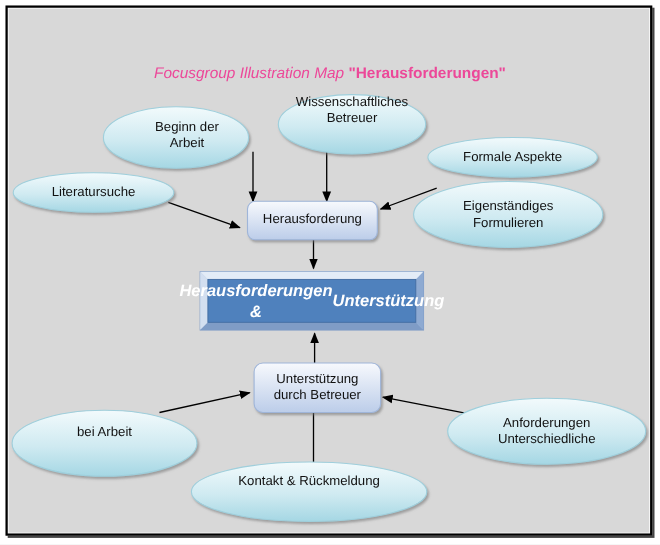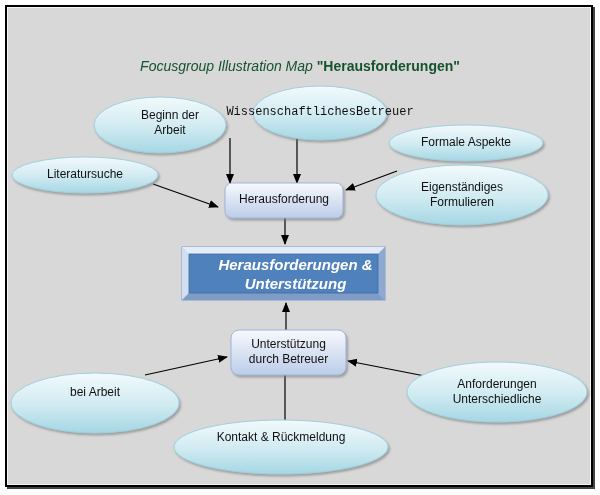--- a/index.html
+++ b/index.html
@@ -3,21 +3,21 @@
 <meta charset="utf-8">
 <style>
   html, body { margin: 0; padding: 0; background: #ffffff; }
   body { width: 600px; height: 495px; position: relative; overflow: hidden; font-family: "Liberation Sans", sans-serif; }
   .frame {
     position: absolute; left: 5px; top: 5px; width: 588px; height: 482px;
     border: 2px solid #000; background: #d8d8d8; box-sizing: border-box;
     box-shadow: inset 0 0 0 1px #f4f4f4, 2px 2px 0 #444;
   }
   svg { position: absolute; left: 0; top: 0; }
-  .title { position: absolute; left: 0; width: 600px; top: 58px; text-align: center; font-size: 14px; color: #14532d; }
+  .title { position: absolute; left: 0; width: 600px; top: 58px; text-align: center; font-size: 14px; color: #ec4899; }
   .title .lead { font-style: italic; }
   .title .main { font-weight: bold; }
   .label { position: absolute; text-align: center; font-size: 12px; color: #111; line-height: 15px; display: flex; align-items: center; justify-content: center; }
   .center-label { position: absolute; text-align: center; color: #fff; font-weight: bold; font-style: italic; font-size: 15px; line-height: 19px; display: flex; align-items: center; justify-content: center; }
 </style>
 </head>
 <body>
 
 <div class="frame"></div>
 
@@ -73,38 +73,38 @@
     <polygon points="182,300 189,293 378,293 385,300" fill="#7f9cc6"></polygon>
     <rect x="189" y="254" width="189" height="39" fill="#4f81bd" stroke="#3f6aa0" stroke-width="0.8"></rect>
   </g>
 </svg>
 
 <div class="title">
   <span class="lead">Focusgroup Illustration Map</span>
   <span class="main">"Herausforderungen"</span>
 </div>
 
-<div class="center-label" style="left:189px; top:254px; width:189px; height:39px; flex-direction:column;padding-left:12px;">
+<div class="center-label" style="left:189px; top:254px; width:189px; height:39px; flex-direction:row;">
   <span>Herausforderungen &amp;</span>
   <span>Unterstützung</span>
 </div>
 
 <div class="label" style="left:225px; top:183px; width:118px; height:33px;">
   <span>Herausforderung</span>
 </div>
 <div class="label" style="left:231px; top:330px; width:115px; height:43px; flex-direction:column;">
   <span>Unterstützung</span>
   <span>durch Betreuer</span>
 </div>
 
 <div class="label" style="left:104px; top:105px; width:132px; height:36px; flex-direction:column;align-items:center;">
   <span>Beginn der</span>
   <span>Arbeit</span>
 </div>
-<div class="label" style="left:253px; top:94px; width:134px; height:36px; flex-direction:row;font-family:Liberation Mono, monospace;">
+<div class="label" style="left:253px; top:82px; width:134px; height:36px; flex-direction:column;">
   <span>Wissenschaftliches</span>
   <span>Betreuer</span>
 </div>
 <div class="label" style="left:389px; top:133px; width:154px; height:18px;">
   <span>Formale Aspekte</span>
 </div>
 <div class="label" style="left:12px; top:165px; width:146px; height:18px;">
   <span>Literatursuche</span>
 </div>
 <div class="label" style="left:376px; top:177px; width:172px; height:36px; flex-direction:column;">

